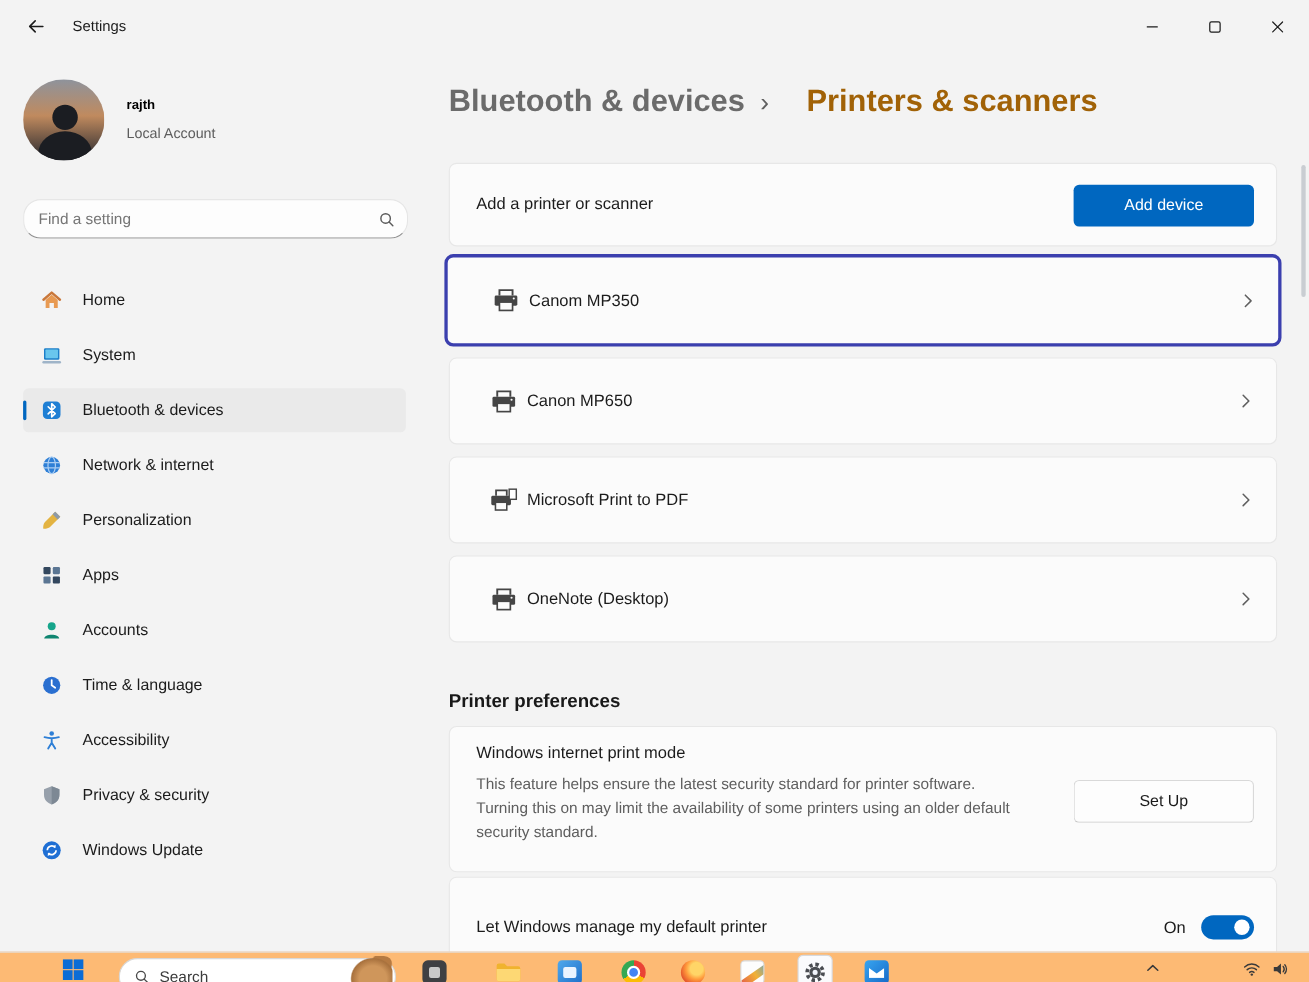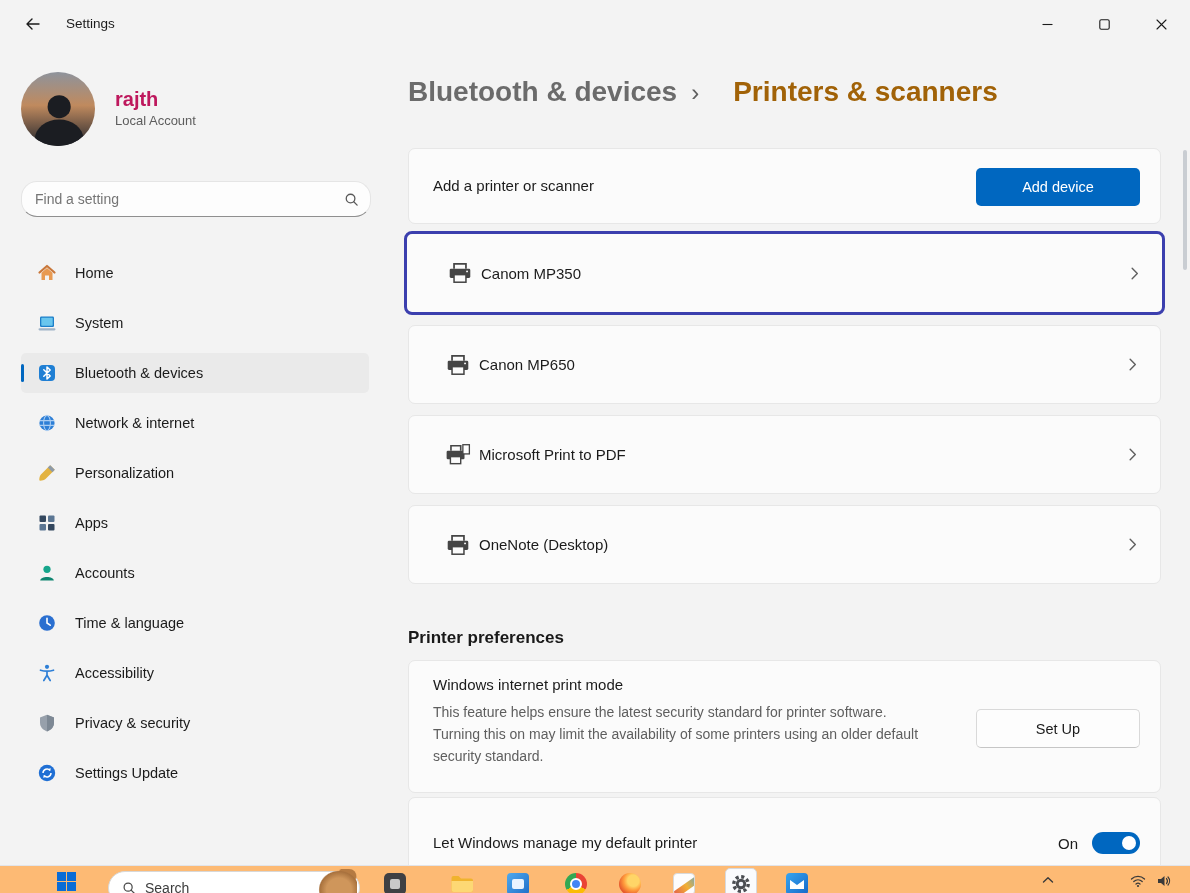--- a/index.html
+++ b/index.html
@@ -17,21 +17,21 @@
   .titlebar { position:absolute; top:0; left:0; right:0; height:48px; }
   .back-btn { position:absolute; left:18px; top:10px; width:30px; height:28px;
     display:flex; align-items:center; justify-content:center; border-radius:4px; cursor:pointer; }
   .tb-title { position:absolute; left:66px; top:0; line-height:48px; font-size:13.5px; color:#1b1b1b; }
   .win-controls { position:absolute; right:0; top:0; height:48px; display:flex; }
   .wc { width:57px; height:48px; display:flex; align-items:center; justify-content:center; }
 
   
   .sidebar { position:absolute; left:0; top:48px; width:390px; bottom:28px; }
   .avatar { position:absolute; left:21px; top:24px; width:74px; height:74px; border-radius:50%; overflow:hidden; }
-  .user-name { position:absolute; left:115px; top:40px; font-size:20px; font-weight:600; color:#be185d; }
+  .user-name { position:absolute; left:115px; top:40px; font-size:12px; font-weight:600; color:#000000; }
   .user-type { position:absolute; left:115px; top:65px; font-size:13px; color:#5d5d5d; }
   .search-box { position:absolute; left:21px; top:133px; width:350px; height:36px; background:#fdfdfd;
     border:1px solid #e5e5e5; border-bottom:1px solid #8f8f8f; border-radius:16px; }
   .search-box input { width:100%; height:100%; border:none; outline:none; background:transparent;
     padding:0 36px 0 13px; font-size:14px; font-family:"Liberation Sans",sans-serif; color:#1b1b1b; }
   .search-box input::placeholder { color:#757575; }
   .search-box .mag { position:absolute; right:11px; top:10px; }
 
   .nav { position:absolute; left:0; top:205px; right:0; }
   .nav-item { position:relative; height:40px; margin:0 21px 10px 21px; padding-left:16px;
@@ -273,21 +273,21 @@
     </div>
     <div class="nav-item">
       <span class="nav-icon">
         <svg width="20" height="20" viewBox="0 0 20 20">
             <circle cx="10" cy="10" r="8.2" fill="#1f6fd4"></circle>
             <path d="M6 10 a4 4 0 0 1 7 -2.6 M14 10 a4 4 0 0 1 -7 2.6" fill="none" stroke="#fff" stroke-width="1.5"></path>
             <path d="M13.6 4.9 L13.4 7.8 L10.8 6.6 Z" fill="#fff"></path>
             <path d="M6.4 15.1 L6.6 12.2 L9.2 13.4 Z" fill="#fff"></path>
           </svg>
       </span>
-      <span class="nav-label">Settings Update</span>
+      <span class="nav-label">Windows Update</span>
     </div>
   </div>
 </div>
 
 <div class="main">
   <div class="breadcrumb">
     <span class="bc-parent">Bluetooth &amp; devices</span>
     <span class="bc-sep">›</span>
     <span class="bc-current">Printers &amp; scanners</span>
   </div>

